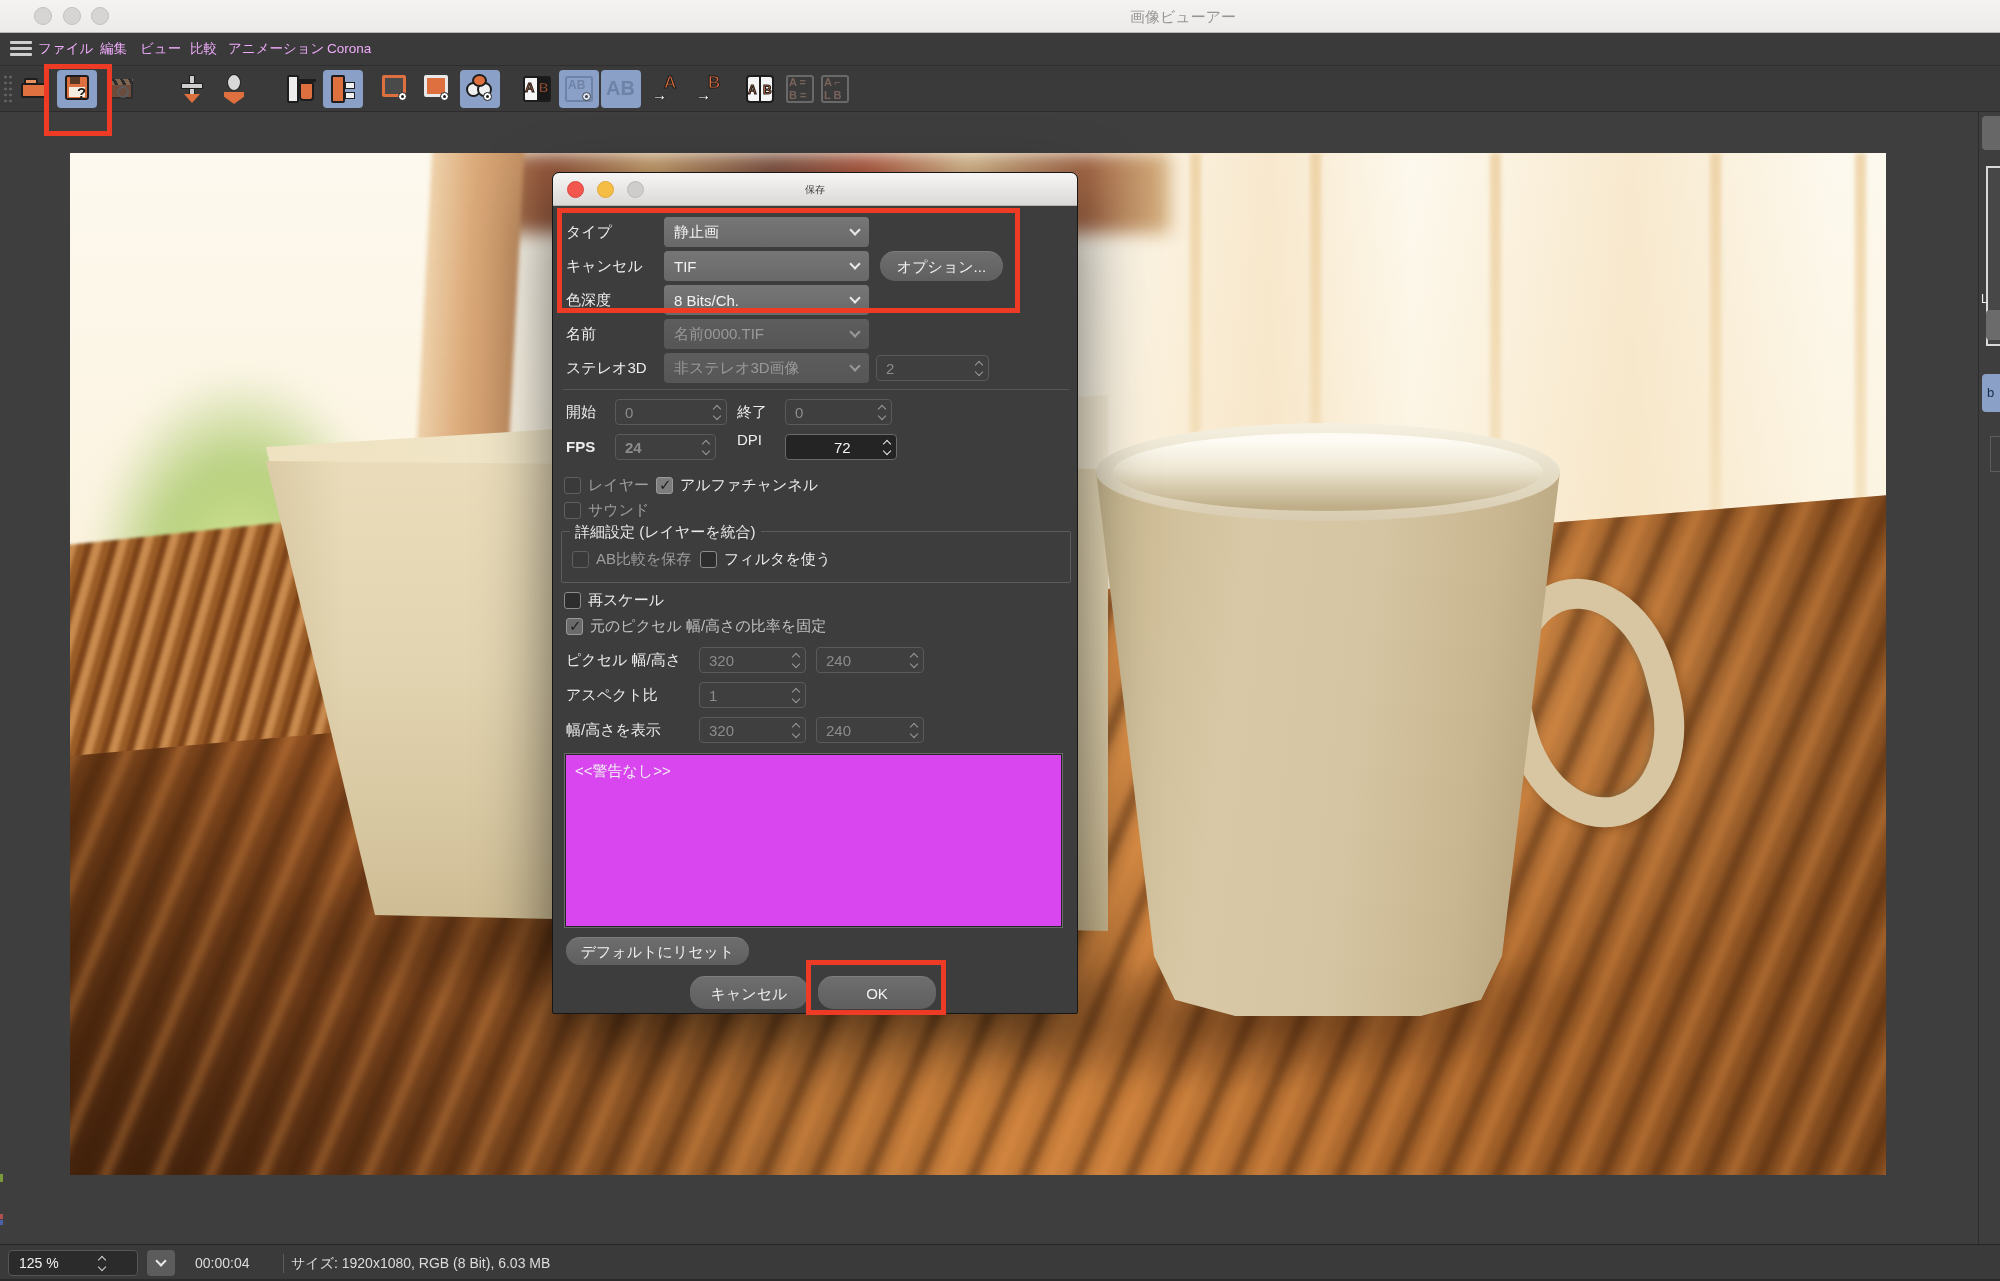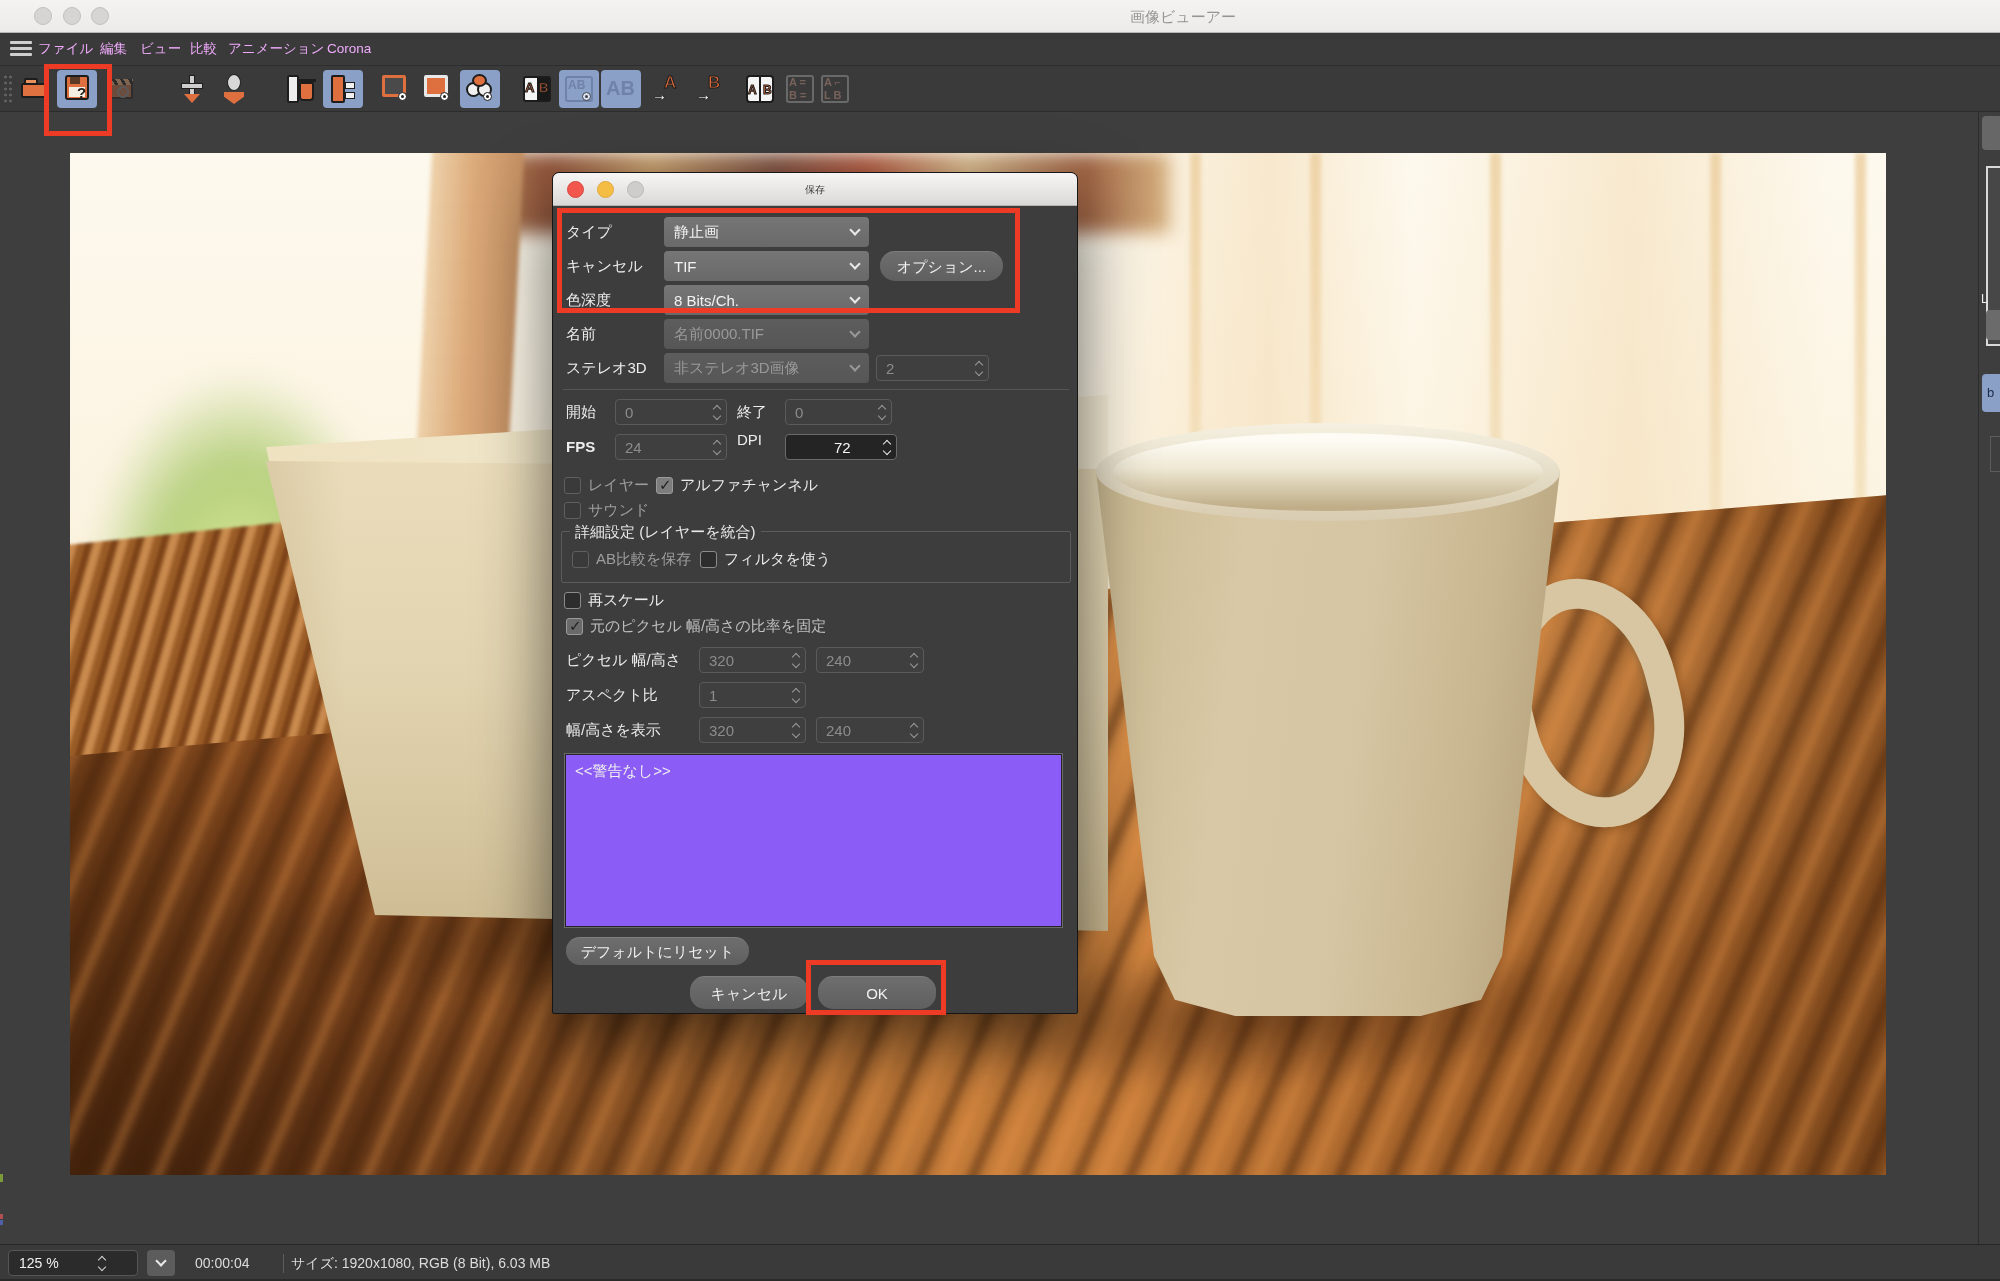--- a/index.html
+++ b/index.html
@@ -103,21 +103,21 @@
   .spin.on .cu,.spin.on .cd{border-color:#e8e8e8;}
   .cbrow{display:flex;align-items:center;gap:7px;}
   .cb{width:17px;height:17px;border:1px solid #8b8b8b;border-radius:3px;background:#2d2d2d;position:relative;flex:0 0 auto;}
   .cb.dis{border-color:#5f5f5f;background:#3a3a3a;}
   .cb.on{background:#7d7d7d;border-color:#9a9a9a;}
   .cb.on:after{content:"✓";position:absolute;left:2px;top:-2px;font-size:15px;font-weight:bold;color:#1f1f1f;}
   .cb.on.half{background:#6a6a6a;}
   .divline{height:1px;background:#555;}
   #fieldset{border:1px solid #5c5c5c;border-radius:2px;}
   #fieldset-legend{position:absolute;top:-9px;left:8px;background:#3d3d3d;padding:0 5px;font-size:15px;color:#e9e9e9;}
-  #warnbox{background:#8b5cf6;border:1px solid #6a6a6a;box-shadow:inset 0 0 0 1px #262626;
+  #warnbox{background:#d946ef;border:1px solid #6a6a6a;box-shadow:inset 0 0 0 1px #262626;
     font-size:15px;color:#f0f0f0;padding:8px 10px;}
   .annot{border:5px solid #ee3b25;z-index:300;}
 
   
   #statusbar{left:0;top:1244px;width:2000px;height:37px;background:#3a3a3a;border-top:1px solid #262626;border-bottom:2px solid #2a2a2a;}
   #status-zoom{left:8px;top:5px;width:130px;height:26px;background:#2b2b2b;border:1px solid #565656;border-radius:4px;
     display:flex;align-items:center;padding:0 7px 0 10px;}
   #status-zoom span{flex:1;font-size:14px;color:#f0f0f0;}
   #zoom-menu-btn{left:147px;top:5px;width:28px;height:26px;background:#5c5c5c;border-radius:4px;display:flex;align-items:center;justify-content:center;}
   .sb-text{top:0;height:37px;line-height:36px;font-size:14px;color:#dcdcdc;}
@@ -342,21 +342,21 @@
     <span class="abs lbl" style="left:184px;top:226px;line-height:26px;">終了</span>
     <div class="abs spin" style="left:232px;top:226px;width:107px;">
       <span class="spin-v">0</span>
       <span class="spin-a">
           <i class="cu"></i>
           <i class="cd"></i>
         </span>
     </div>
 
     <span class="abs lbl" style="left:13px;top:261px;line-height:26px;font-weight:bold;">FPS</span>
-    <div class="abs spin" style="left:62px;top:261px;width:112px;">
+    <div class="abs spin" style="left:62px;top:261px;width:101px;font-weight:bold;">
       <span class="spin-v">24</span>
       <span class="spin-a">
           <i class="cu"></i>
           <i class="cd"></i>
         </span>
     </div>
     <span class="abs lbl" style="left:184px;top:254px;line-height:26px;font-weight:normal;">DPI</span>
     <div class="abs spin on" style="left:232px;top:261px;width:112px;padding-left:48px;">
       <span class="spin-v">72</span>
       <span class="spin-a">

